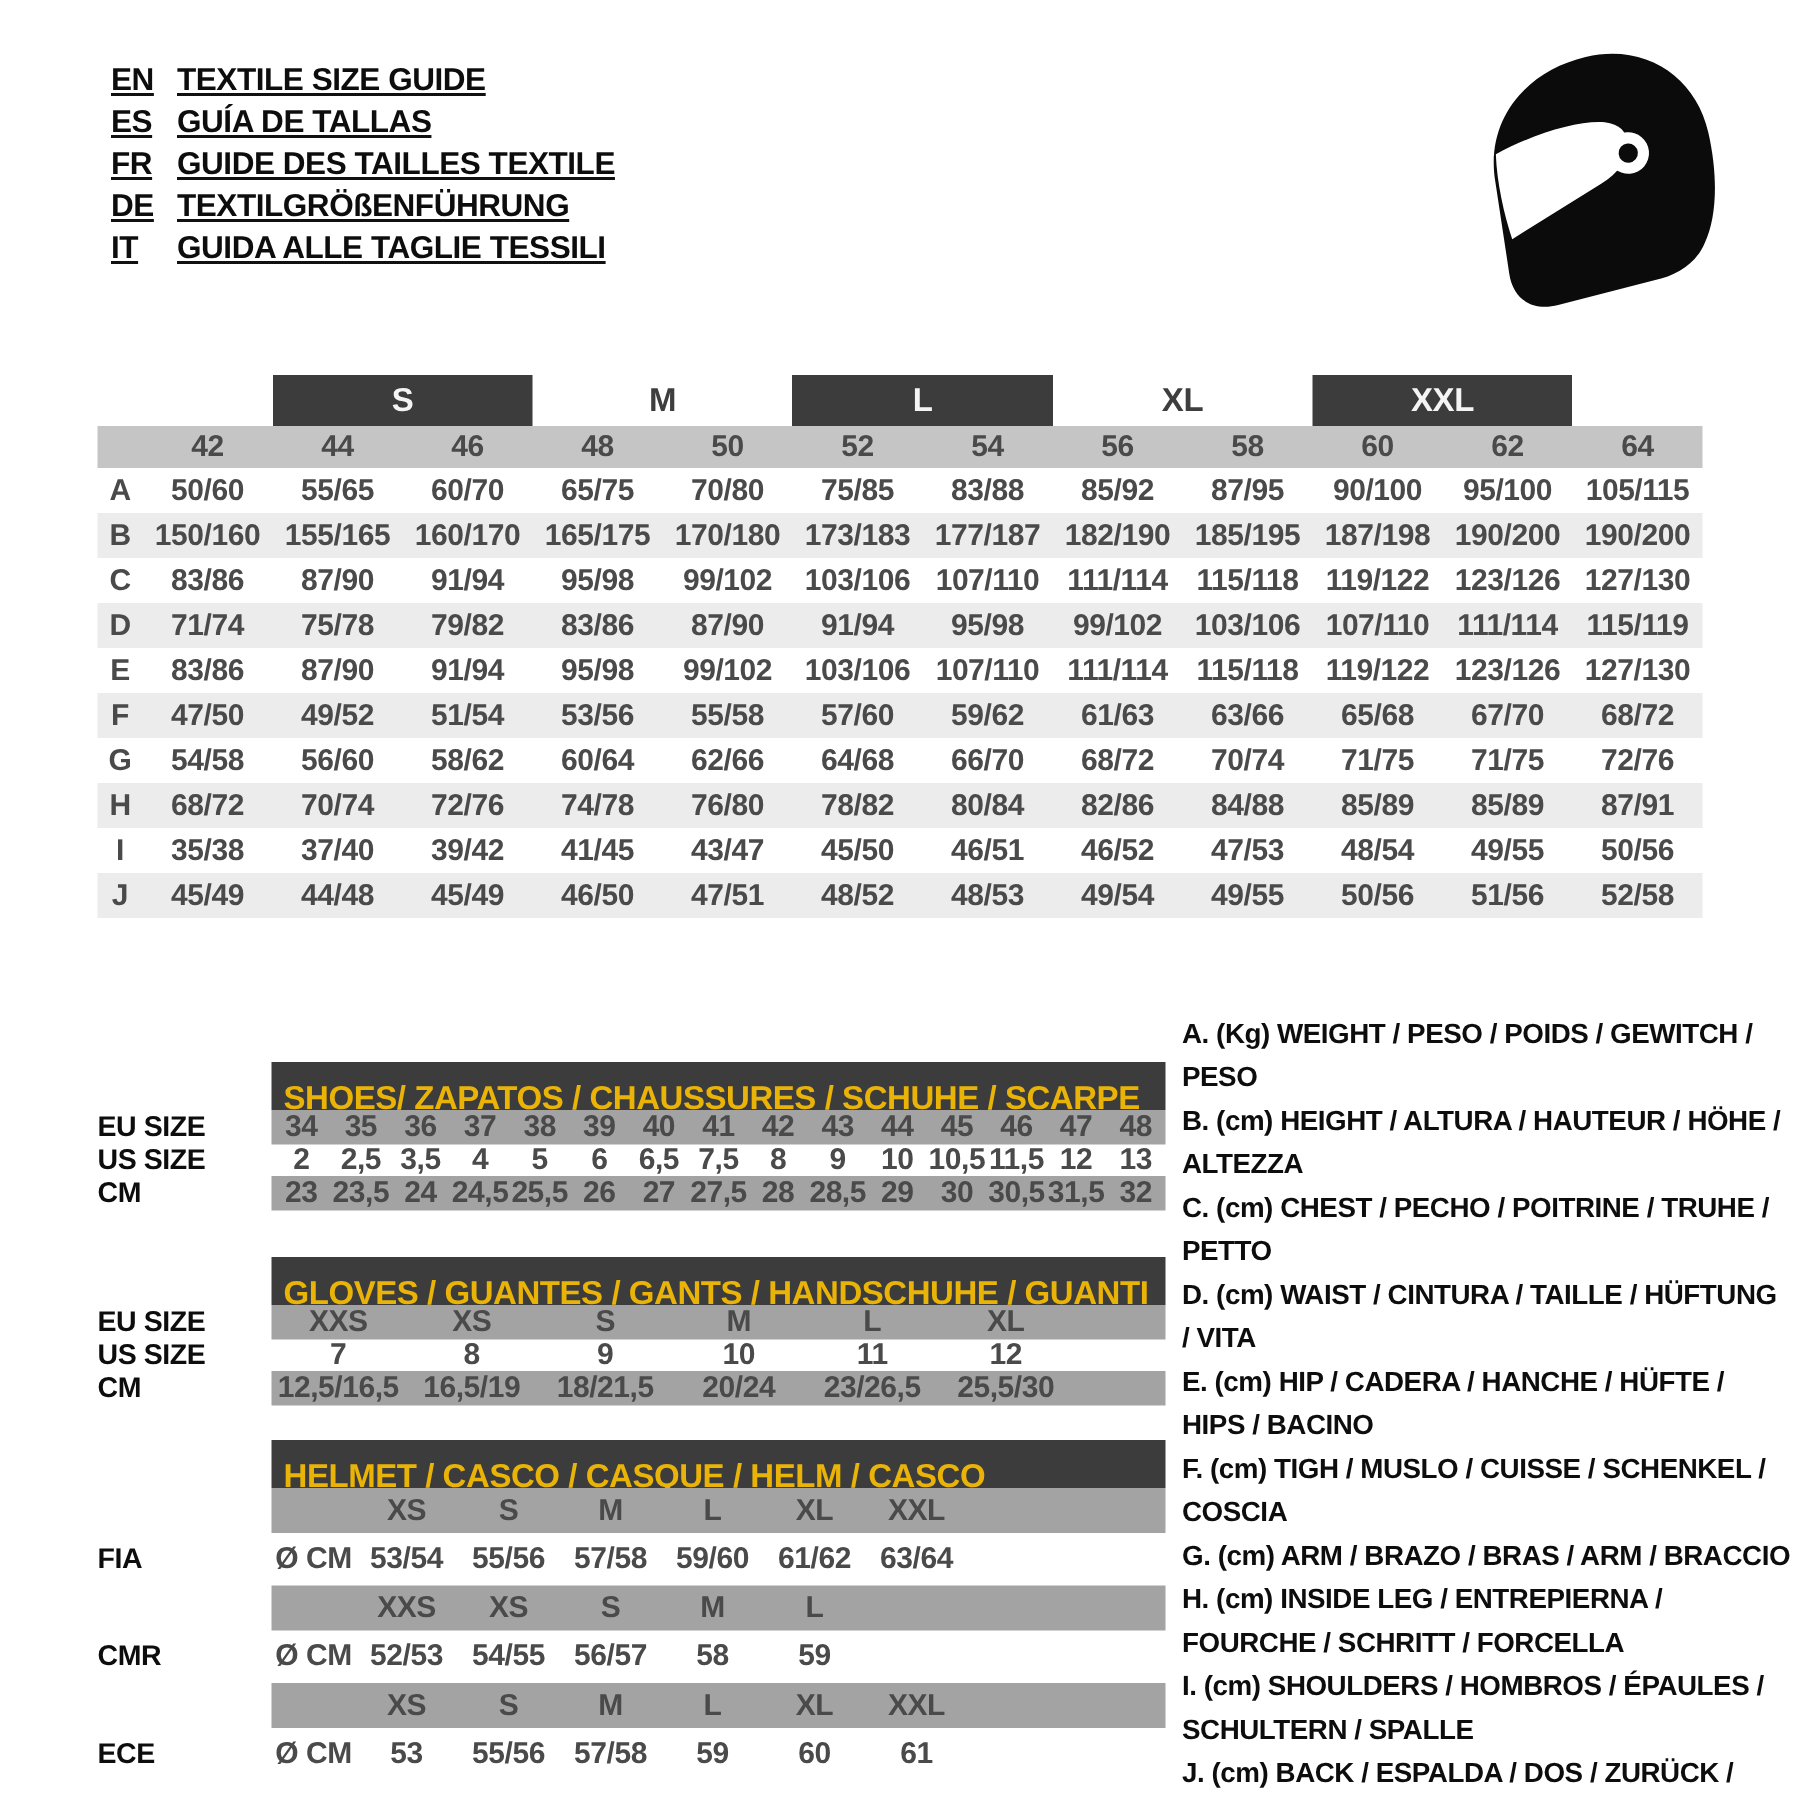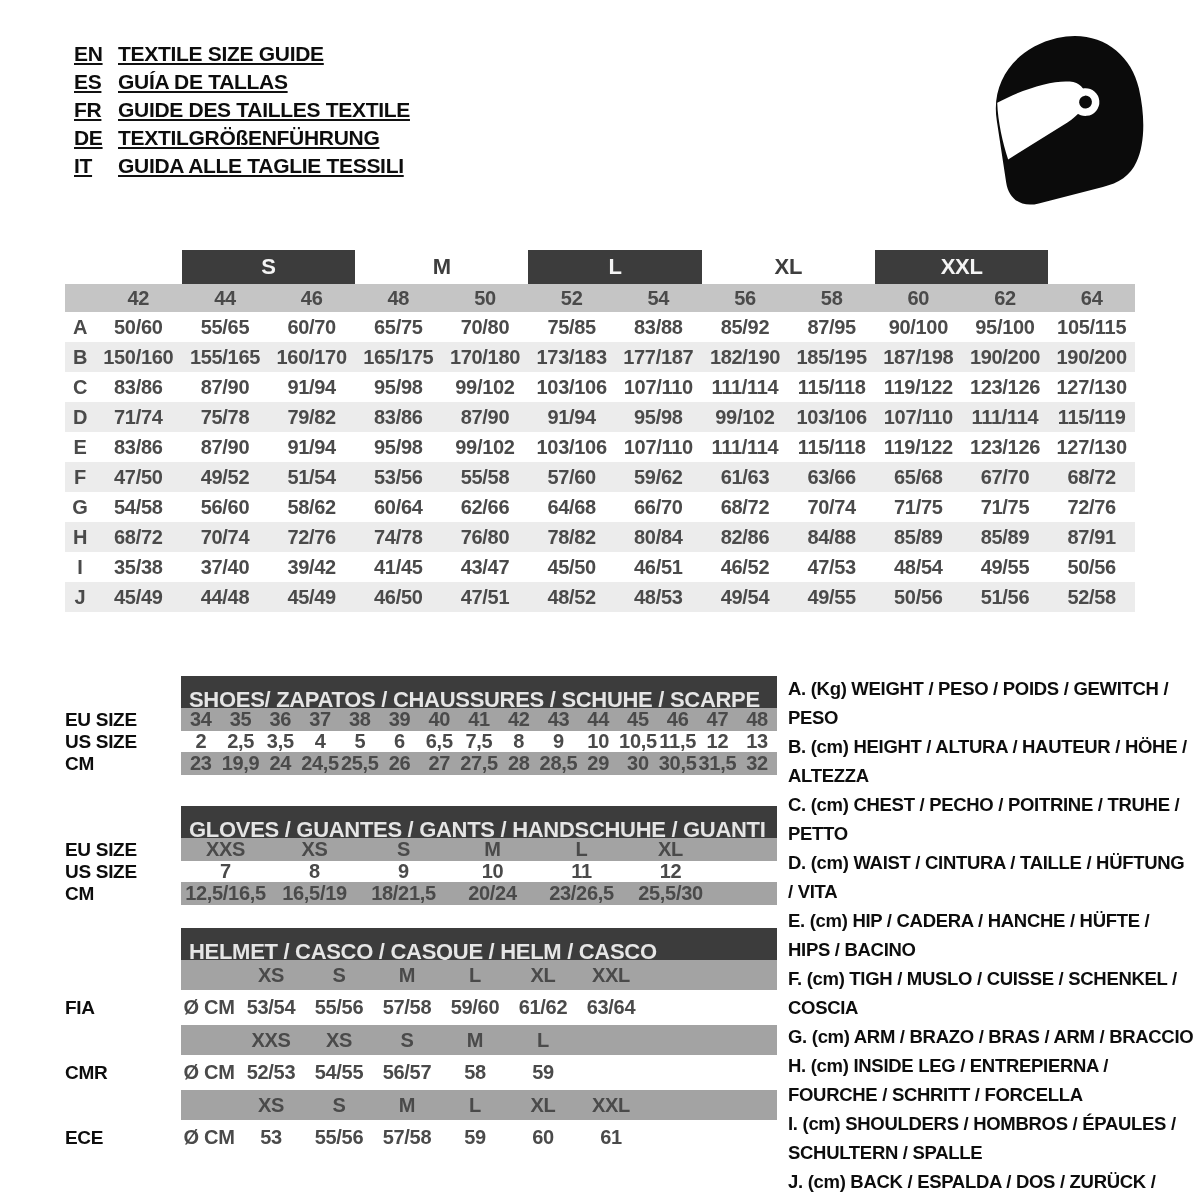--- a/index.html
+++ b/index.html
@@ -21,21 +21,21 @@
   .mt-groups{height:34px;}
   .group-box{background:#3c3c3c;color:#f4f4f4;display:flex;align-items:center;justify-content:center;font-size:22px;}
   .group-plain{color:#3e3e3e;display:flex;align-items:center;justify-content:center;font-size:22px;}
   .mt-numbers{height:28px;background:#c5c5c5;}
   .cell{display:flex;align-items:center;justify-content:center;font-size:20px;color:#4a4a4a;white-space:nowrap;}
   .mt-row{height:30px;}
   .mt-row.stripe{background:#ececec;}
   
   .section{position:absolute;left:65px;width:712px;}
   .sec-row{display:grid;grid-template-columns:116px 596px;}
-  .sec-bar{height:32px;background:#3c3c3c;color:#e5e5e5;display:flex;align-items:center;padding:16px 0 0 8px;box-sizing:border-box;font-size:22px;white-space:nowrap;}
+  .sec-bar{height:32px;background:#3c3c3c;color:#eab308;display:flex;align-items:center;padding:16px 0 0 8px;box-sizing:border-box;font-size:22px;white-space:nowrap;margin-top:32px;}
   .sec-label{display:flex;align-items:center;font-size:19px;color:#0d0d0d;}
   .row-grid{display:grid;}
   .row-grid.gray{background:#a3a3a3;}
   .shoes-grid{grid-template-columns:repeat(15,1fr);}
   .gloves-grid{grid-template-columns:repeat(6,89px) 1fr;}
   .helmet-grid{grid-template-columns:56px repeat(6,68px) 1fr;}
   .h33{height:22px;} .h30{height:30px;} .h35{height:35px;}
   
   .legend{position:absolute;left:788px;top:674px;width:406px;font-size:18.5px;line-height:29px;color:#0d0d0d;}
   .legend-item{white-space:normal;}
@@ -299,21 +299,21 @@
             <div class="cell">10,5</div>
             <div class="cell">11,5</div>
             <div class="cell">12</div>
             <div class="cell">13</div>
           </div>
         </div>
         <div class="sec-row h33">
           <div class="sec-label">CM</div>
           <div class="row-grid shoes-grid gray">
             <div class="cell">23</div>
-            <div class="cell">19,9</div>
+            <div class="cell">23,5</div>
             <div class="cell">24</div>
             <div class="cell">24,5</div>
             <div class="cell">25,5</div>
             <div class="cell">26</div>
             <div class="cell">27</div>
             <div class="cell">27,5</div>
             <div class="cell">28</div>
             <div class="cell">28,5</div>
             <div class="cell">29</div>
             <div class="cell">30</div>

